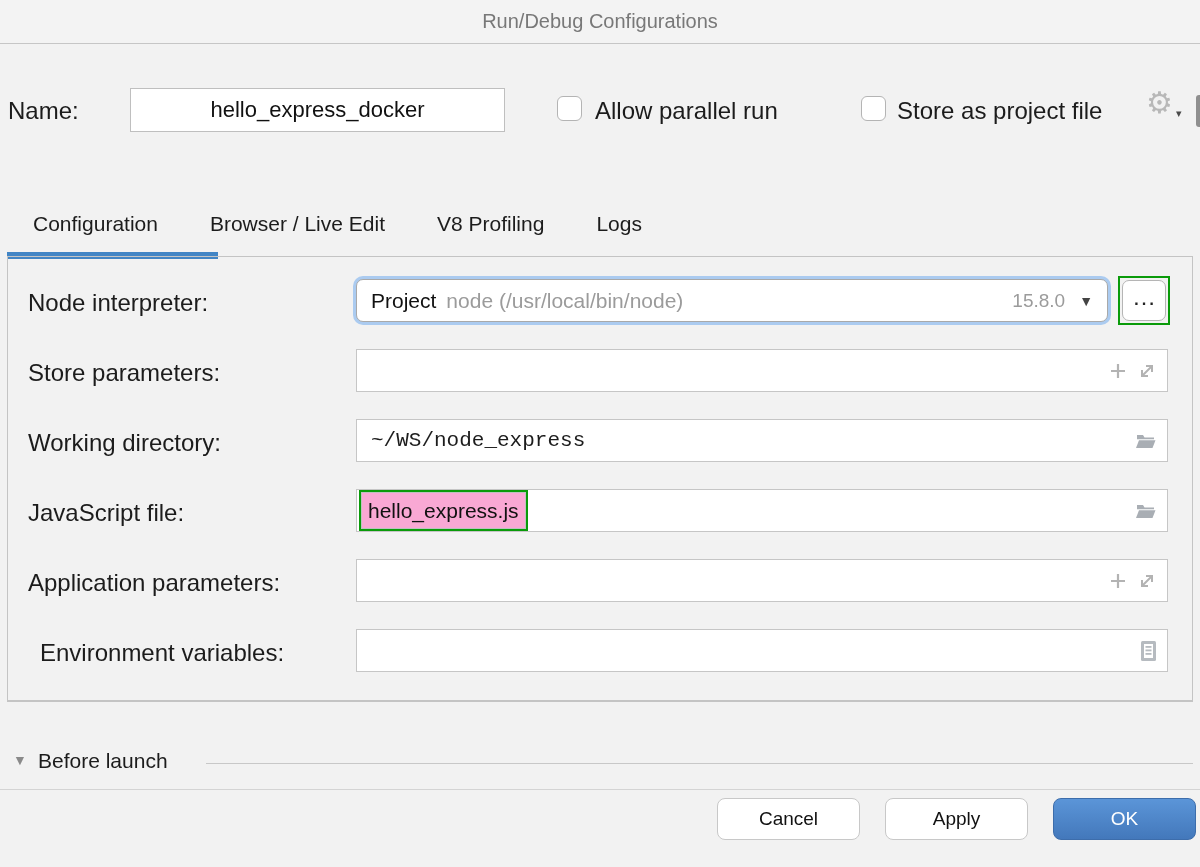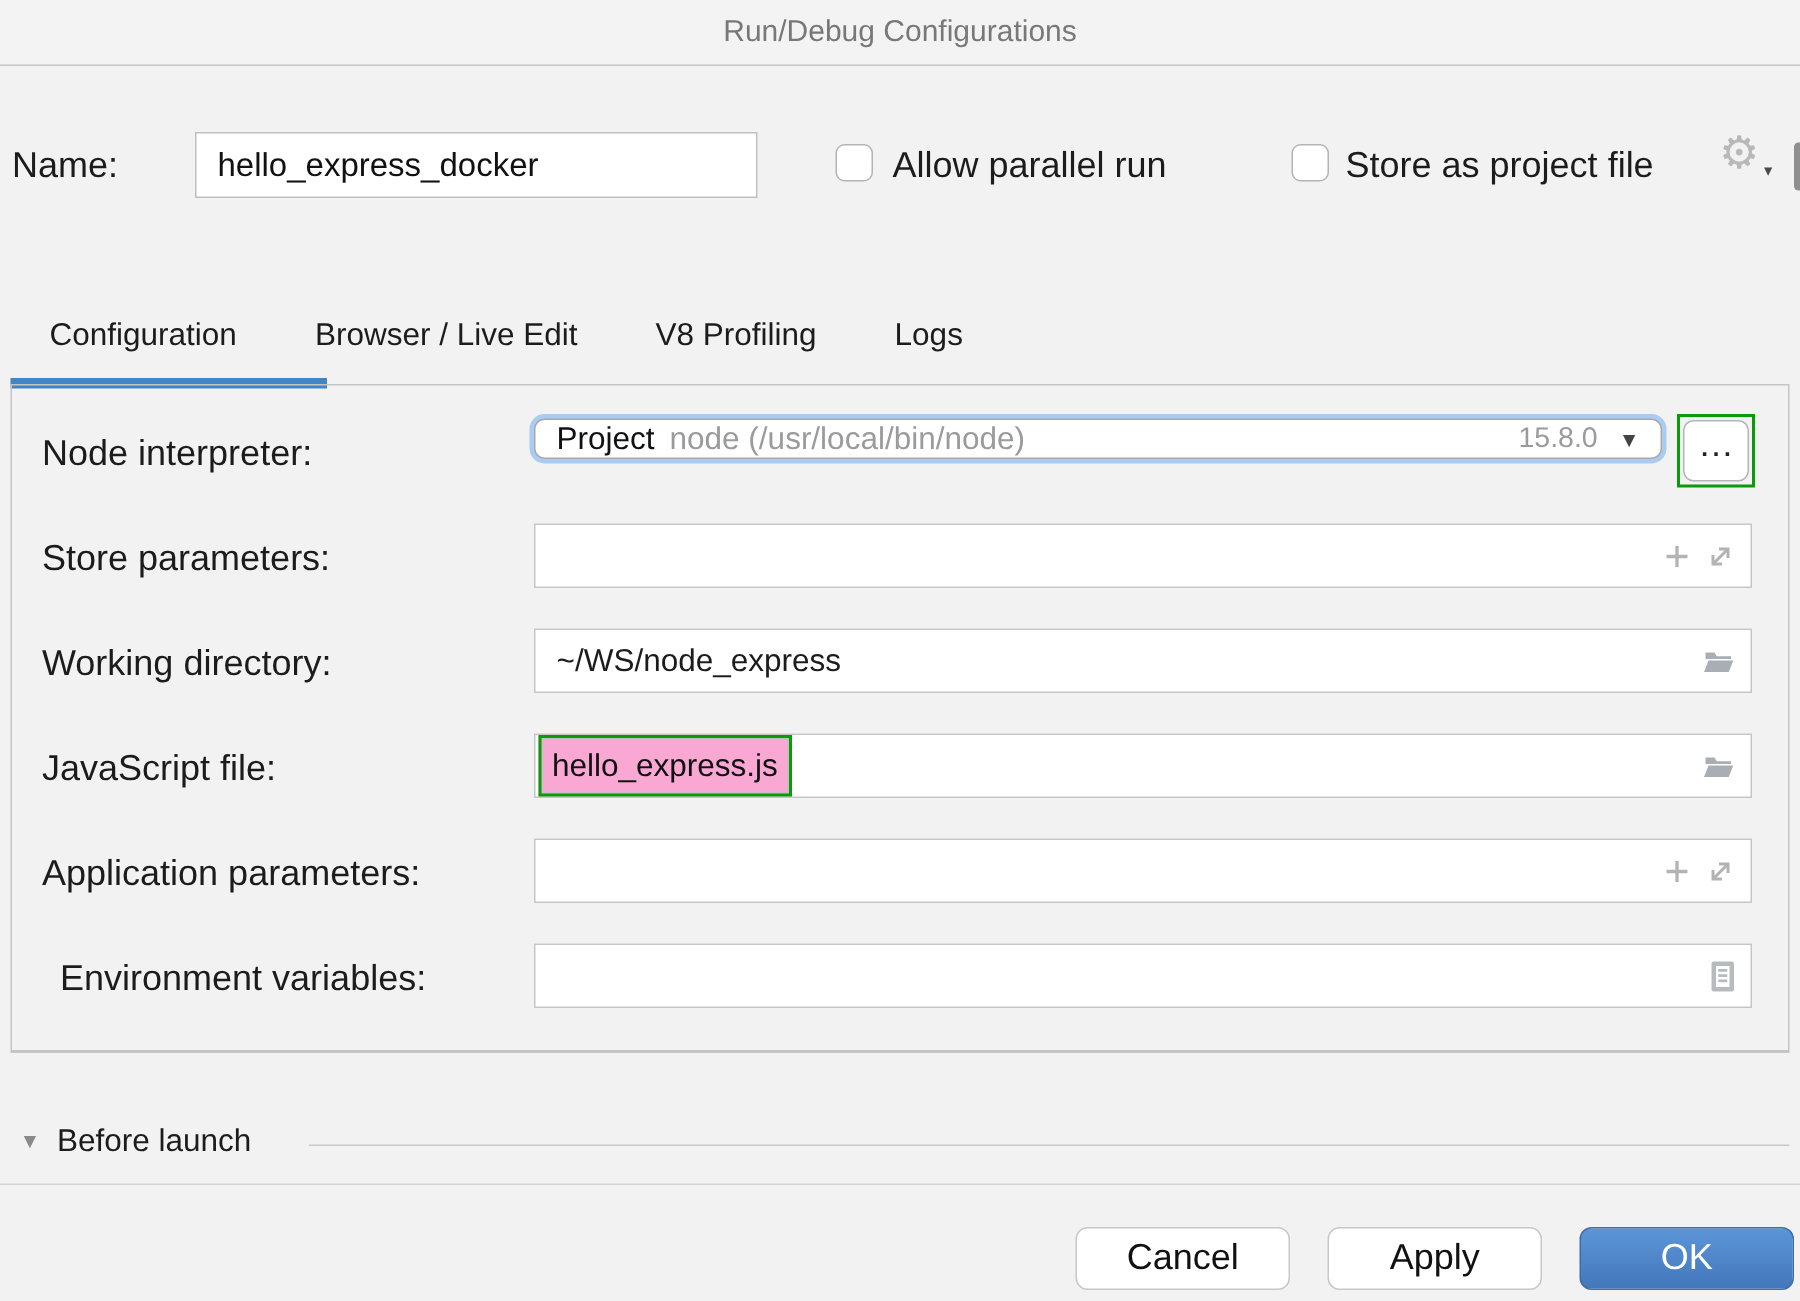--- a/index.html
+++ b/index.html
@@ -10,46 +10,46 @@
   
   .titlebar { position:absolute; left:0; top:0; width:1200px; height:44px;
               background:#f3f3f3; border-bottom:1px solid #c6c6c6;
               display:flex; align-items:center; justify-content:center;
               font-size:20px; color:#787878; }
 
   
   .lbl { position:absolute; font-size:24px; color:#1c1c1c; white-space:nowrap; }
   .name-input { position:absolute; left:130px; top:88px; width:375px; height:44px;
                 background:#fff; border:1px solid #bfbfbf; font-family:inherit;
-                font-size:22px; color:#111; padding:0 14px; }
+                font-size:22px; color:#111; padding:0 14px;text-align:center; }
   .checkbox { position:absolute; top:96px; width:25px; height:25px; background:#fff;
               border:1.5px solid #b4b4b4; border-radius:6px; }
   .gear { position:absolute; left:1146px; top:88px; font-size:30px; color:#b8b8b8; line-height:30px; }
   .gear-chevron { position:absolute; left:1176px; top:107px; font-size:11px; color:#4a4a4a; }
   .edge-sliver { position:absolute; left:1196px; top:95px; width:4px; height:32px;
                  background:#8f8f8f; border-radius:3px 0 0 3px; }
 
   
   .tabs { position:absolute; left:33px; top:212px; display:flex; gap:52px;
           font-size:21px; color:#1c1c1c; }
   .tab { cursor:default; white-space:nowrap; }
   .tab-underline { position:absolute; left:7px; top:252px; width:211px; height:7px; background:#4285c5; }
 
   
   .panel { position:absolute; left:7px; top:256px; width:1186px; height:446px;
            border:1px solid #c4c4c4; border-bottom-width:2px; }
 
   .field { position:absolute; left:356px; width:812px; height:43px; background:#fff;
            border:1px solid #c6c6c6; display:flex; align-items:center; padding:0 10px; }
   .field input { border:none; outline:none; flex:1; min-width:0; background:transparent;
-                 font-family:Liberation Sans, sans-serif; font-size:21px; color:#1c1c1c; padding:0 4px; }
+                 font-family:Liberation Mono, monospace; font-size:21px; color:#1c1c1c; padding:0 4px; }
   .field .icons { margin-left:auto; display:flex; align-items:center; gap:9px; }
 
   
-  .combo { position:absolute; left:356px; top:279px; width:752px; height:27px;
+  .combo { position:absolute; left:356px; top:279px; width:752px; height:43px;
            background:#fff; border:1px solid #a9a9a9; border-radius:7px;
            box-shadow:0 0 0 3px #abcbf0; display:flex; align-items:center;
            padding:0 14px; font-size:21px; }
   .combo .sel-name { color:#111; }
   .combo .sel-detail { color:#9b9b9b; margin-left:10px; overflow:hidden; white-space:nowrap; }
   .combo .version { margin-left:auto; color:#9b9b9b; font-size:19px; }
   .combo .arrow { margin-left:14px; color:#444; font-size:14px; }
 
   .browse-wrap { position:absolute; left:1118px; top:276px; border:2px solid #0a9b0a; padding:2px; }
   .browse-btn { width:44px; height:41px; background:#fff; border:1px solid #b5b5b5;
@@ -61,22 +61,22 @@
                background:#f9a8d4; display:flex; align-items:center; padding:0 7px;
                font-size:21px; color:#111; box-shadow:inset 0 0 0 1px #c0c0c0; }
 
   
   .bl-triangle { position:absolute; left:13px; top:752px; font-size:14px; color:#8a8a8a; }
   .bl-label { position:absolute; left:38px; top:749px; font-size:21px; color:#1c1c1c; }
   .bl-line { position:absolute; left:206px; top:763px; width:987px; height:1px; background:#c8c8c8; }
   .bottom-divider { position:absolute; left:0; top:789px; width:1200px; height:1px; background:#d4d4d4; }
 
   
-  .btn { position:absolute; top:818px; width:143px; height:42px; border-radius:8px;
-         font-size:24px; display:flex; align-items:center; justify-content:center;text-align:right; }
+  .btn { position:absolute; top:798px; width:143px; height:42px; border-radius:8px;
+         font-size:19px; display:flex; align-items:center; justify-content:center;text-align:right; }
   .btn.secondary { background:#fff; border:1px solid #c8c8c8; color:#111; }
   .btn.primary { left:1053px; background:linear-gradient(180deg,#5b95d8 0%,#4378bb 100%);
                  border:1px solid #3d6dab; color:#fff; }
 
   svg { display:block; }
 </style>
 </head>
 <body>
 
 <div id="dialog">

